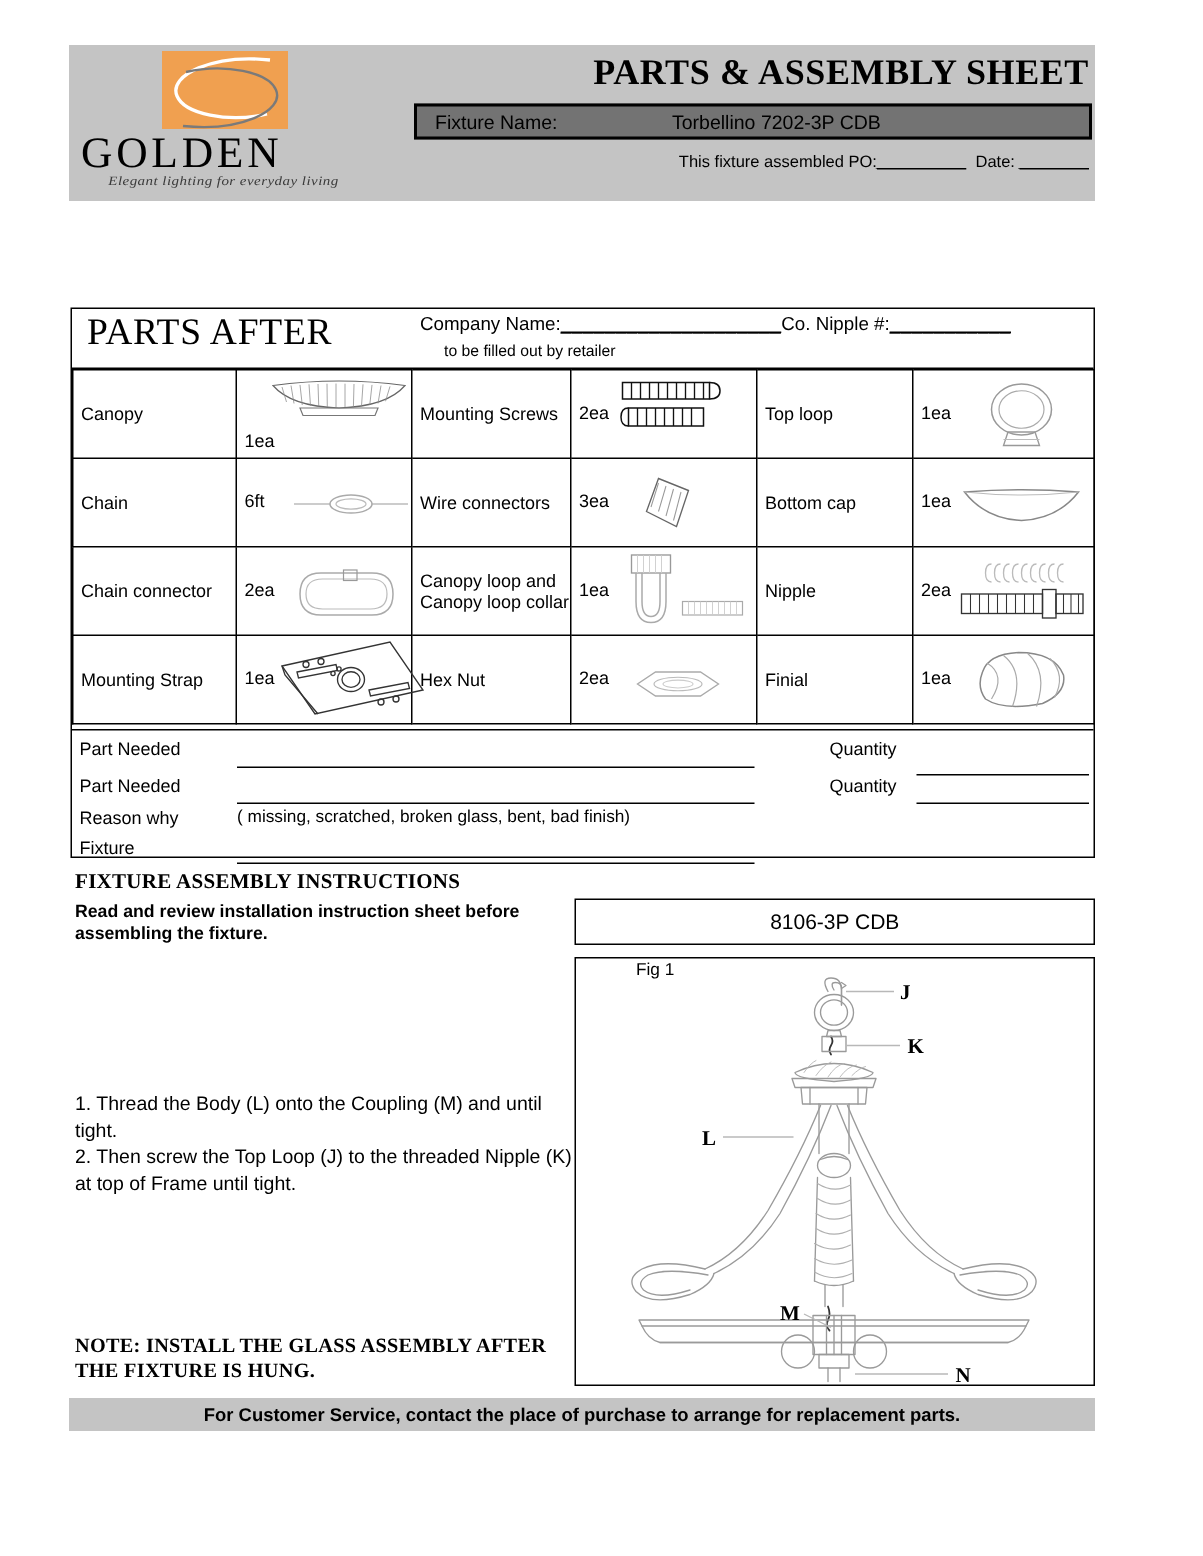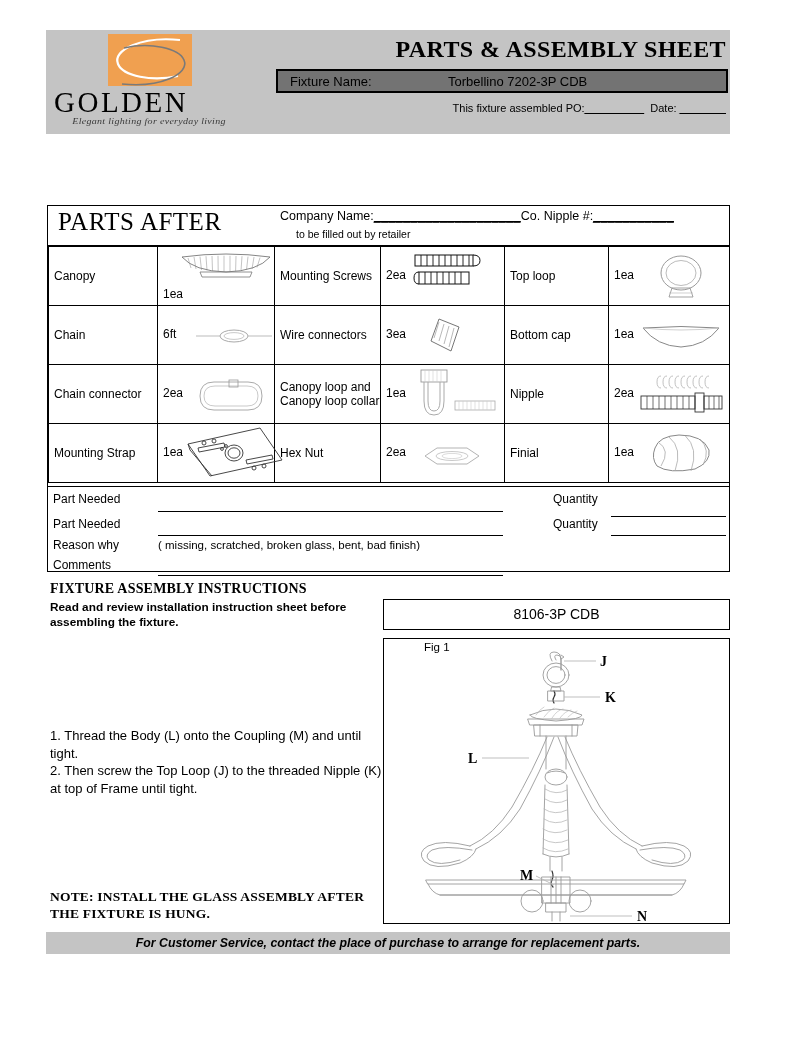--- a/index.html
+++ b/index.html
@@ -277,21 +277,20 @@
   
   .footer-band {
     position: absolute;
     left: 46px; top: 932px;
     width: 684px; height: 22px;
     background: #c4c4c4;
     text-align: center;
     font-size: 12.3px;
     font-weight: bold;
     line-height: 22px;
-    font-style: italic;
   }
 </style>
 </head>
 <body>
 
 <div class="page">
 
   <div class="header-band" style="background: rgb(196, 196, 196);">
 
     <div class="logo-block">
@@ -595,21 +594,21 @@
       <div class="fline" style="left:563px;top:30px;width:115px;"></div>
 
       <span class="frow" style="left:5px;top:31px;">Part Needed</span>
       <span class="frow" style="left:505px;top:31px;">Quantity</span>
       <div class="fline" style="left:110px;top:49px;width:345px;"></div>
       <div class="fline" style="left:563px;top:49px;width:115px;"></div>
 
       <span class="frow" style="left:5px;top:52px;">Reason why</span>
       <span class="reason-opts" style="left:110px;top:53px;">( missing,  scratched,  broken glass, bent,  bad finish)</span>
 
-      <span class="frow" style="left:5px;top:72px;">Comments</span>
+      <span class="frow" style="left:5px;top:72px;">Fixture</span>
       <div class="fline" style="left:110px;top:89px;width:345px;"></div>
     </div>
   </div>
 
   <div class="instr-title">FIXTURE ASSEMBLY INSTRUCTIONS</div>
   <div class="instr-sub">Read and review installation instruction sheet before assembling the fixture.</div>
   <div class="instr-steps">
     <div>1. Thread the Body (L) onto the Coupling (M) and until tight.</div>
     <div>2. Then screw the Top Loop (J) to the threaded Nipple (K) at top of Frame until tight.</div>
   </div>

